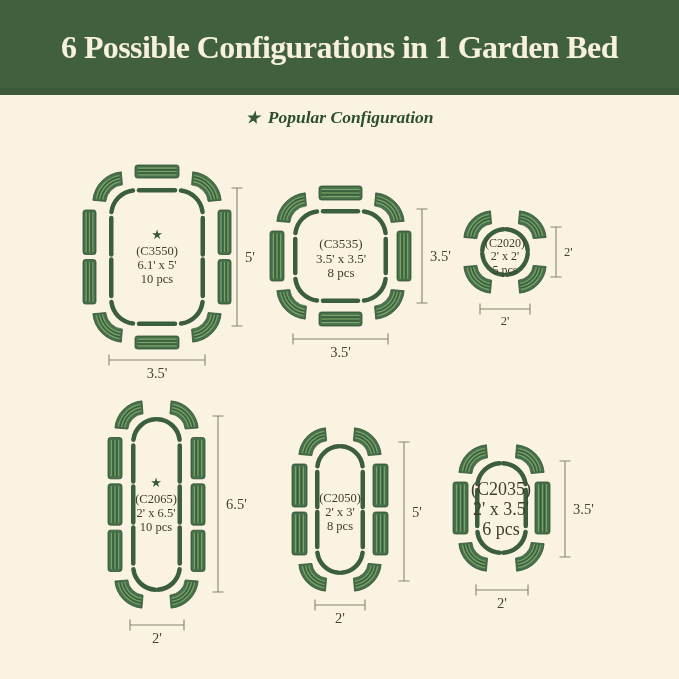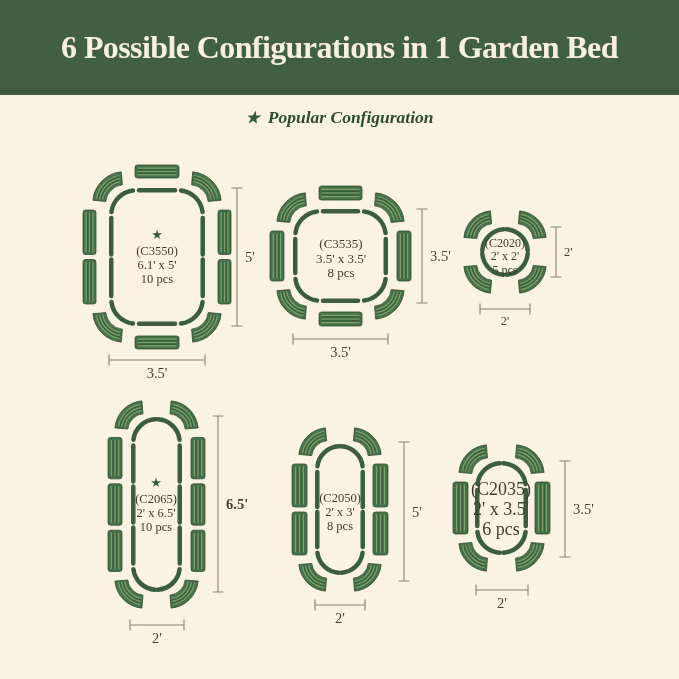--- a/index.html
+++ b/index.html
@@ -531,20 +531,20 @@
     <div>2' x 3.5'</div>
     <div>6 pcs</div>
   </div>
 
   <span class="dlabel" style="font-size: 14.5px; left: 245px; top: 257px; transform: translateY(-50%);">5'</span>
   <span class="dlabel" style="font-size: 14.5px; left: 157px; top: 365px; transform: translateX(-50%);">3.5'</span>
   <span class="dlabel" style="font-size: 14.5px; left: 430px; top: 256px; transform: translateY(-50%);">3.5'</span>
   <span class="dlabel" style="font-size: 14.5px; left: 340.5px; top: 344px; transform: translateX(-50%);">3.5'</span>
   <span class="dlabel" style="font-size: 12.5px; left: 564px; top: 252px; transform: translateY(-50%);">2'</span>
   <span class="dlabel" style="font-size: 12.5px; left: 505px; top: 314px; transform: translateX(-50%);">2'</span>
-  <span class="dlabel" style="font-size: 14.5px; left: 226px; top: 504px; transform: translateY(-50%); font-weight: bold;">6.5'</span>
+  <span class="dlabel" style="font-size: 14.5px; left: 226px; top: 504px; transform: translateY(-50%);">6.5'</span>
   <span class="dlabel" style="font-size: 14.5px; left: 157px; top: 630px; transform: translateX(-50%);">2'</span>
   <span class="dlabel" style="font-size: 14.5px; left: 412px; top: 511.5px; transform: translateY(-50%);">5'</span>
   <span class="dlabel" style="font-size: 14.5px; left: 340px; top: 610px; transform: translateX(-50%);">2'</span>
   <span class="dlabel" style="font-size: 14.5px; left: 573px; top: 509px; transform: translateY(-50%);">3.5'</span>
   <span class="dlabel" style="font-size: 14.5px; left: 502px; top: 595px; transform: translateX(-50%);">2'</span>
 
 </div>
 
 </body></html>

